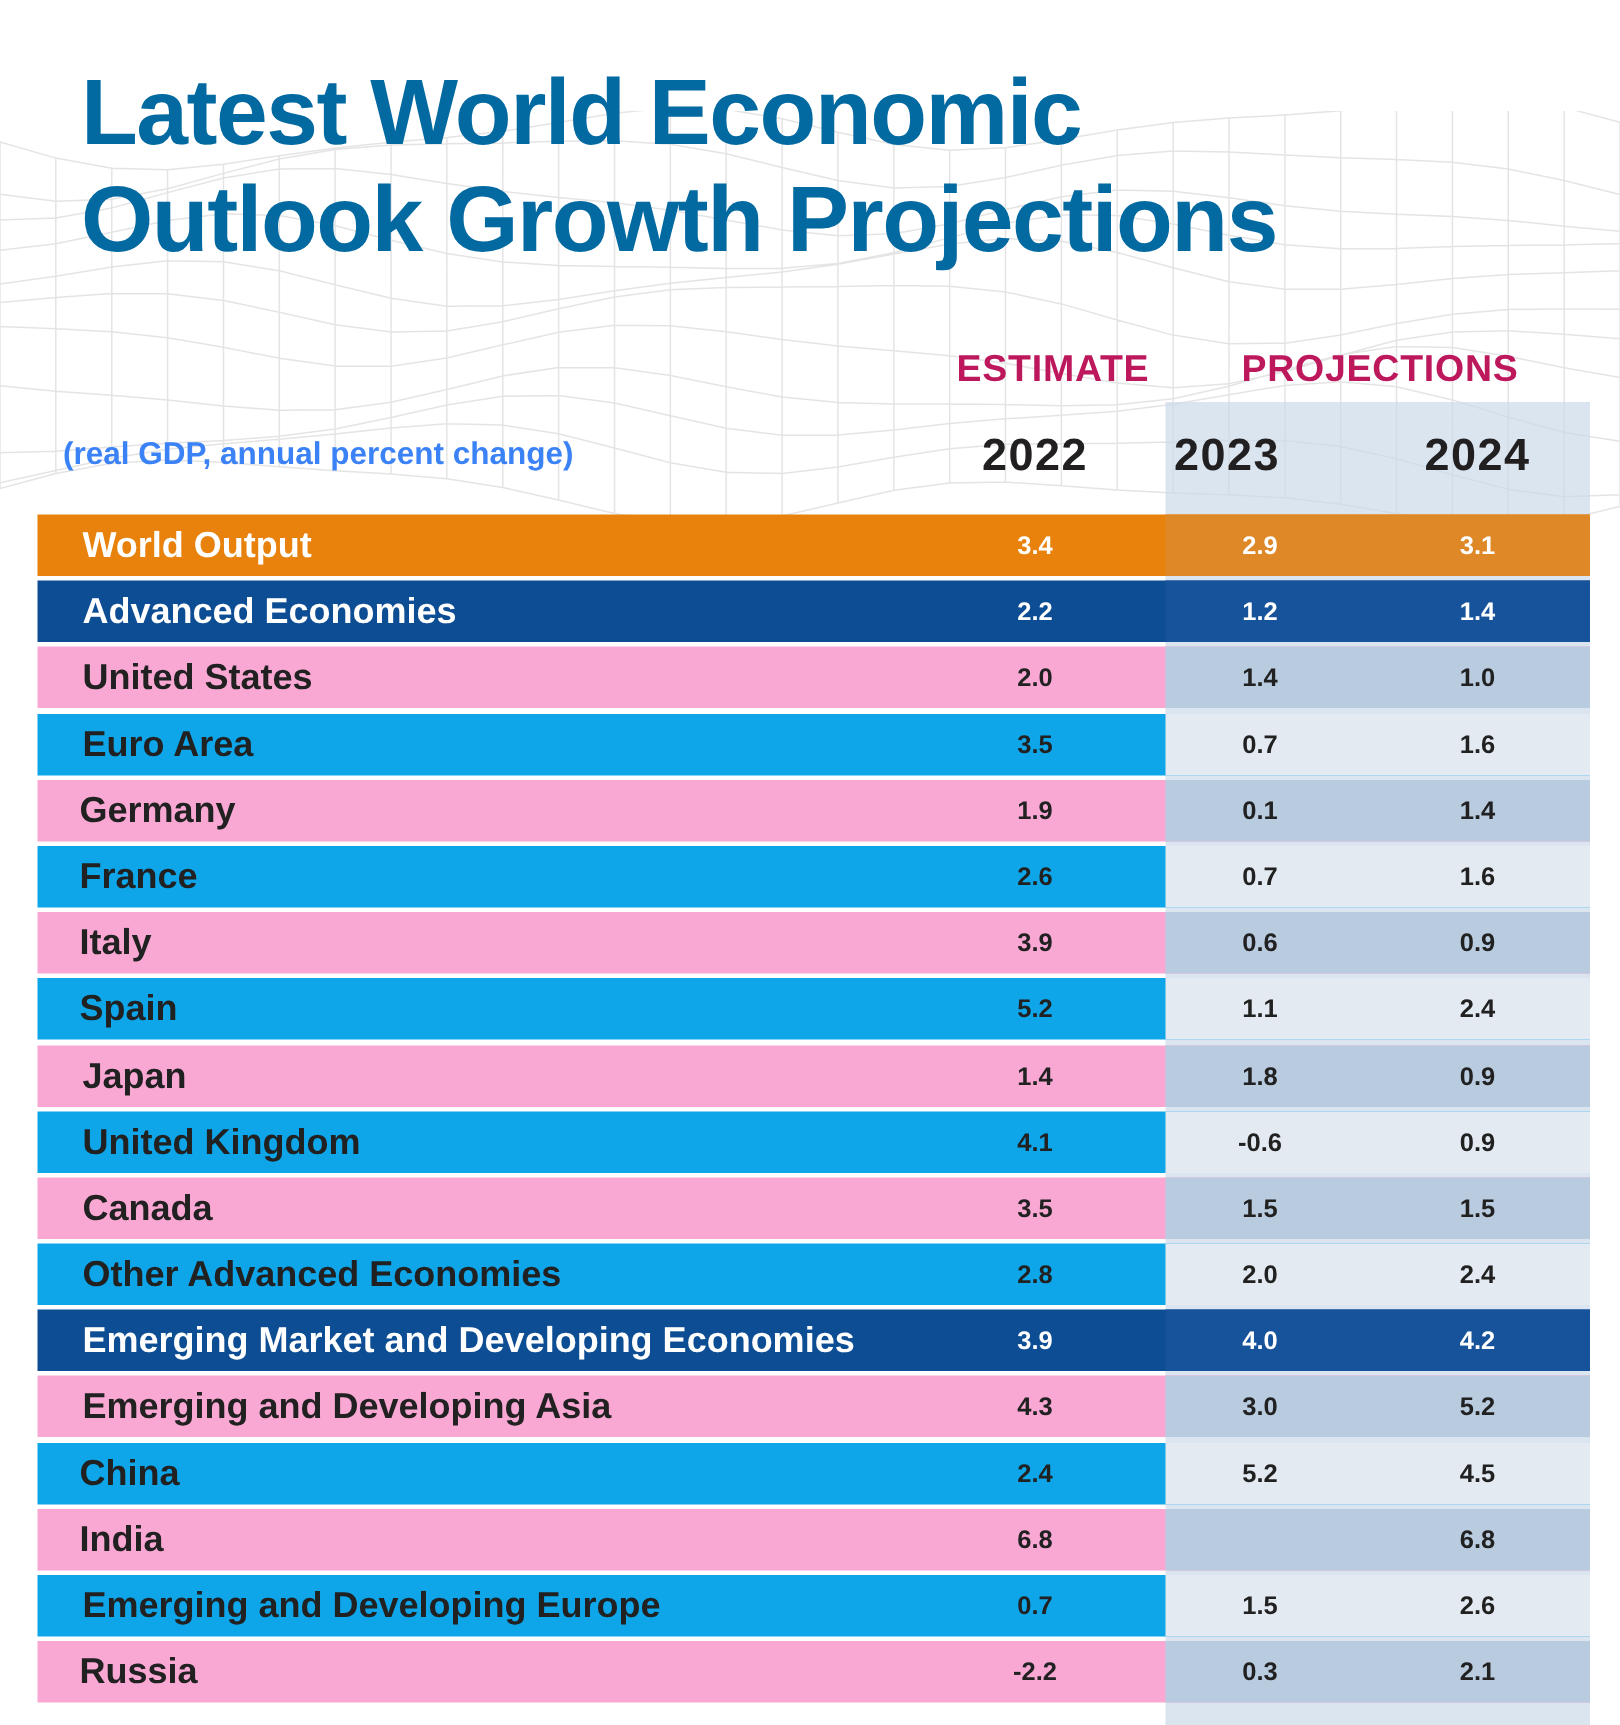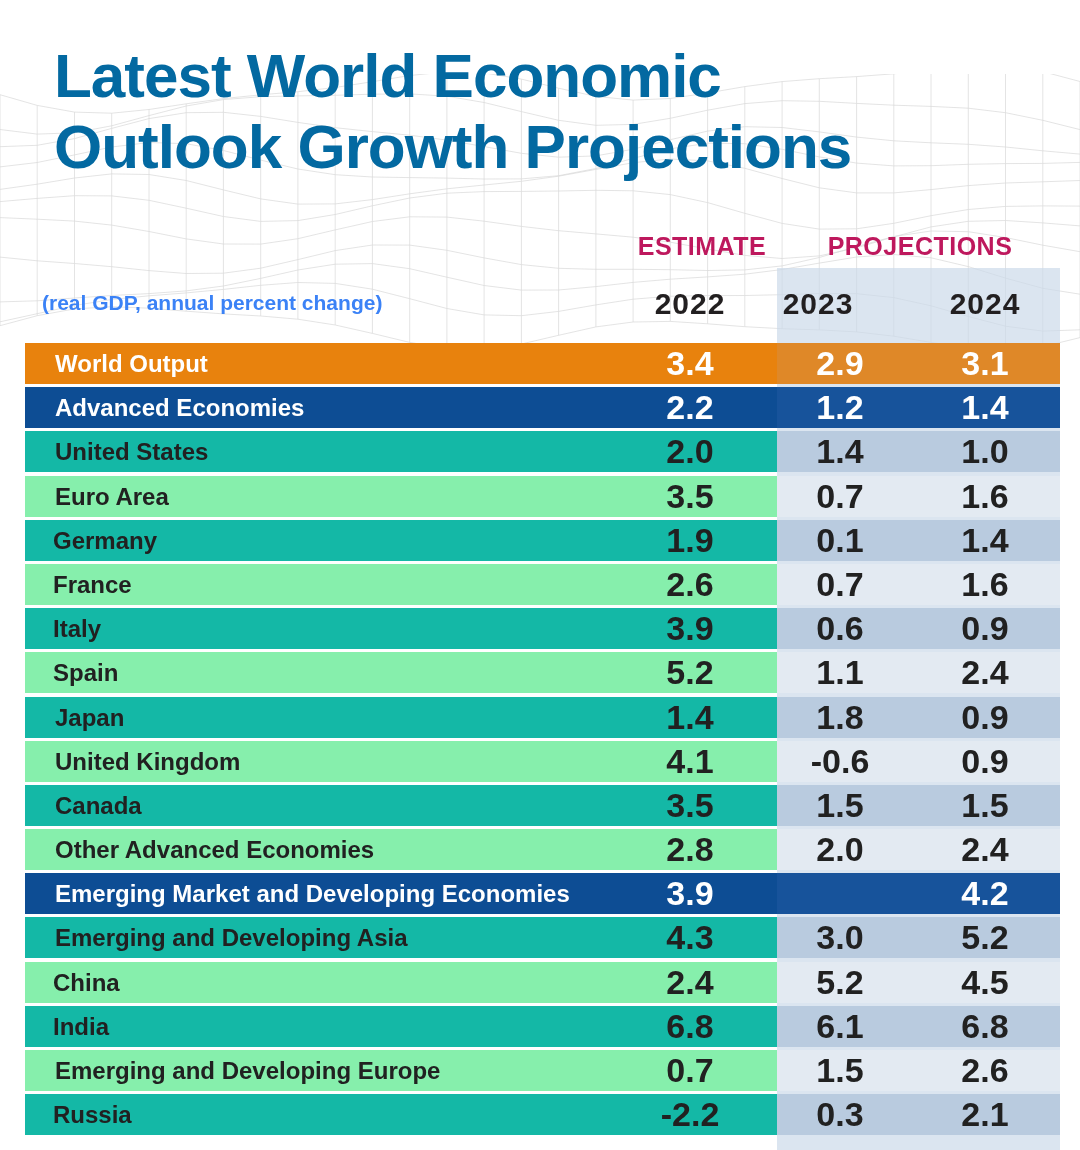--- a/index.html
+++ b/index.html
@@ -36,26 +36,26 @@
   .table{position:absolute;left:25px;top:343px;width:1035px;z-index:2;}
   .row{position:relative;height:41px;margin-bottom:3.2px;}
   .projbg{position:absolute;left:752px;top:0;width:283px;height:100%;}
   .label{
     position:absolute;left:30px;top:0;line-height:41px;
     font-size:24px;font-weight:bold;color:#212121;white-space:nowrap;
   }
   .row.indent .label{left:28px;}
   .v{
     position:absolute;top:0;width:140px;line-height:41px;text-align:center;
-    font-size:34px;font-weight:bold;color:#212121;
+    font-size:17px;font-weight:bold;color:#212121;
   }
   .v0{left:595px;} .v1{left:745px;} .v2{left:890px;}
-  .row.light{background:#14b8a6;}
+  .row.light{background:#f9a8d4;}
   .row.light .projbg{background:#B9CBDF;}
-  .row.white{background:#86efac;}
+  .row.white{background:#0ea5e9;}
   .row.white .projbg{background:#E3EAF2;}
   .row.world{background:#E8820D;}
   .row.world .projbg{background:#DF8828;}
   .row.group{background:#0D4D94;}
   .row.group .projbg{background:#17539B;}
   .row.world .label,.row.world .v,
   .row.group .label,.row.group .v{color:#FFFFFF;}
 </style>
 </head>
 <body>
@@ -163,41 +163,41 @@
         <div class="projbg"></div>
         <span class="label">Other Advanced Economies</span>
         <span class="v v0">2.8</span>
         <span class="v v1">2.0</span>
         <span class="v v2">2.4</span>
       </div>
       <div class="row group">
         <div class="projbg"></div>
         <span class="label">Emerging Market and Developing Economies</span>
         <span class="v v0">3.9</span>
+        <span class="v v1">4.0</span>
         <span class="v v2">4.2</span>
       </div>
       <div class="row light">
         <div class="projbg"></div>
         <span class="label">Emerging and Developing Asia</span>
         <span class="v v0">4.3</span>
         <span class="v v1">3.0</span>
         <span class="v v2">5.2</span>
       </div>
       <div class="row white indent">
         <div class="projbg"></div>
         <span class="label">China</span>
         <span class="v v0">2.4</span>
         <span class="v v1">5.2</span>
         <span class="v v2">4.5</span>
       </div>
       <div class="row light indent">
         <div class="projbg"></div>
         <span class="label">India</span>
         <span class="v v0">6.8</span>
-        <span class="v v1">6.1</span>
         <span class="v v2">6.8</span>
       </div>
       <div class="row white">
         <div class="projbg"></div>
         <span class="label">Emerging and Developing Europe</span>
         <span class="v v0">0.7</span>
         <span class="v v1">1.5</span>
         <span class="v v2">2.6</span>
       </div>
       <div class="row light indent">

